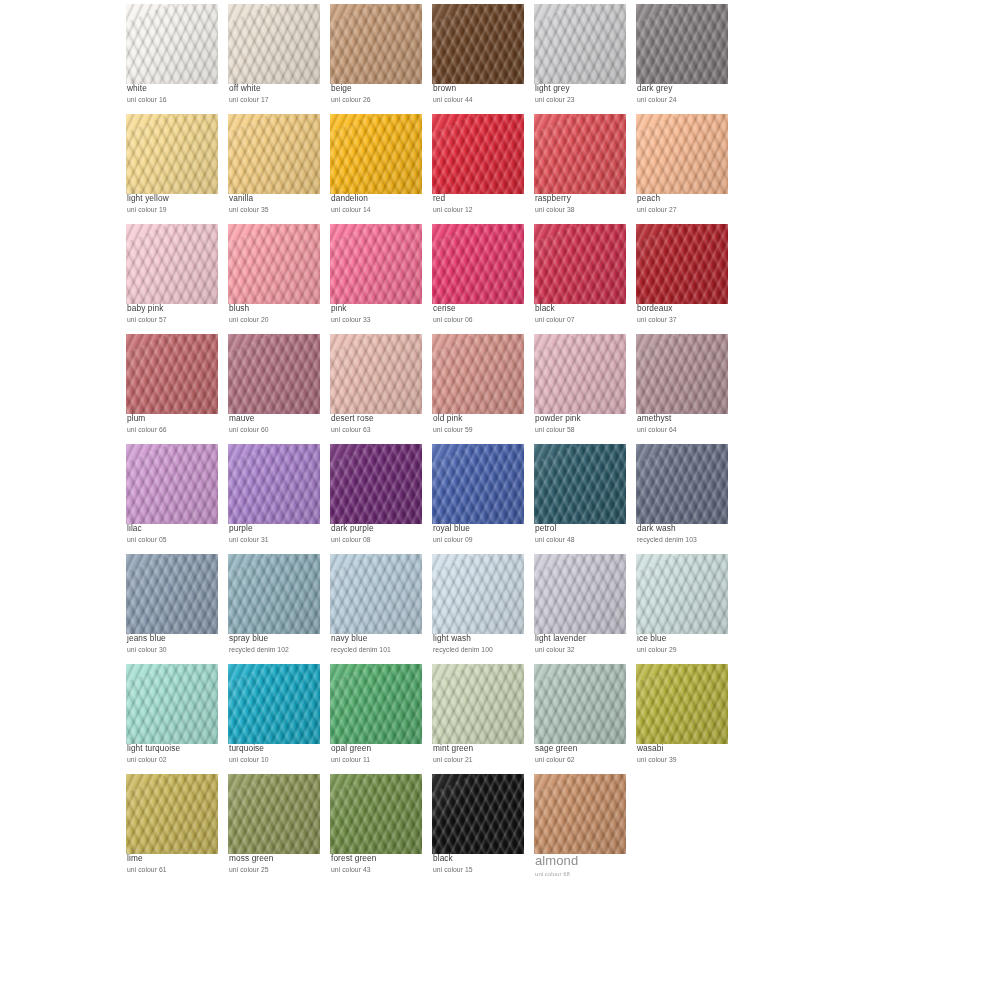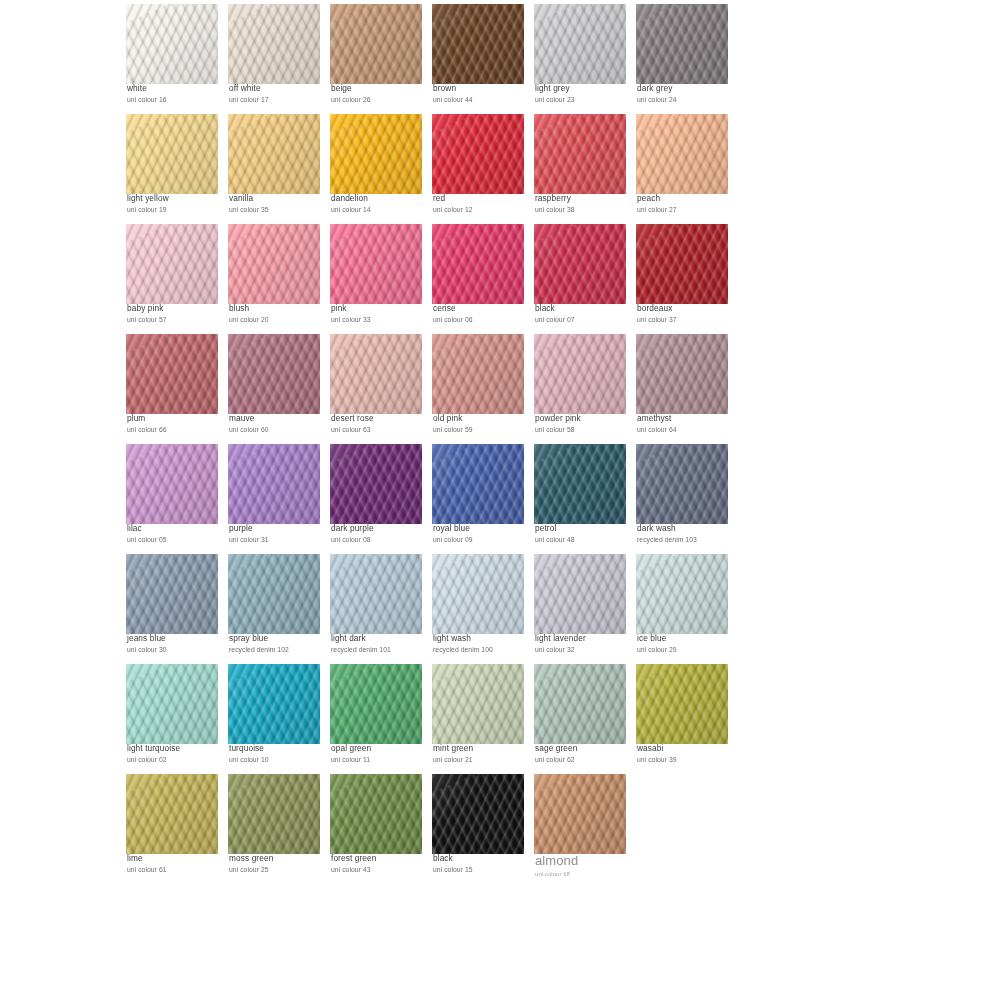--- a/index.html
+++ b/index.html
@@ -525,21 +525,21 @@
       </div>
       <div class="swatch-cell">
         <div class="chip">
           <div class="base" style="background: rgb(181, 203, 217);"></div>
           <div class="strands"></div>
           <div class="strands2"></div>
           <div class="strands3"></div>
           <div class="sheen"></div>
         </div>
         <div class="labels">
-          <div class="cname">light dark</div>
+          <div class="cname">navy blue</div>
           <div class="ccode">recycled denim 101</div>
         </div>
       </div>
       <div class="swatch-cell">
         <div class="chip">
           <div class="base" style="background: rgb(207, 221, 231);"></div>
           <div class="strands"></div>
           <div class="strands2"></div>
           <div class="strands3"></div>
           <div class="sheen"></div>

